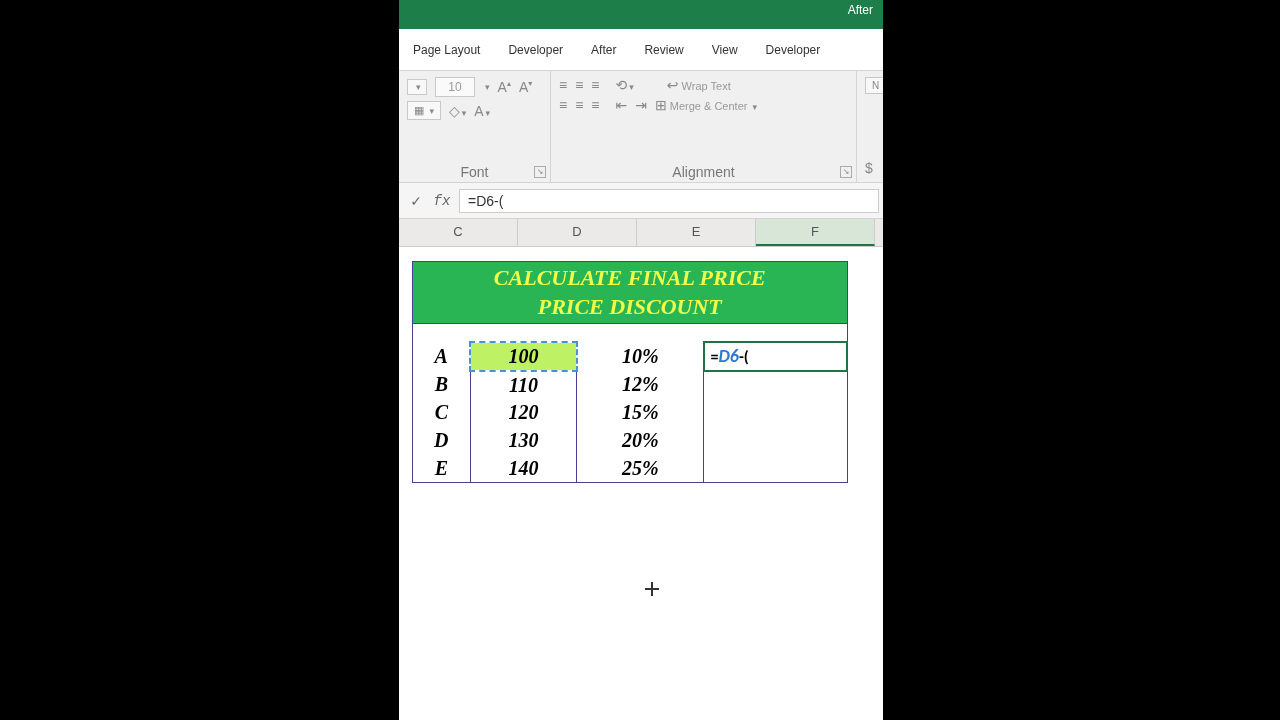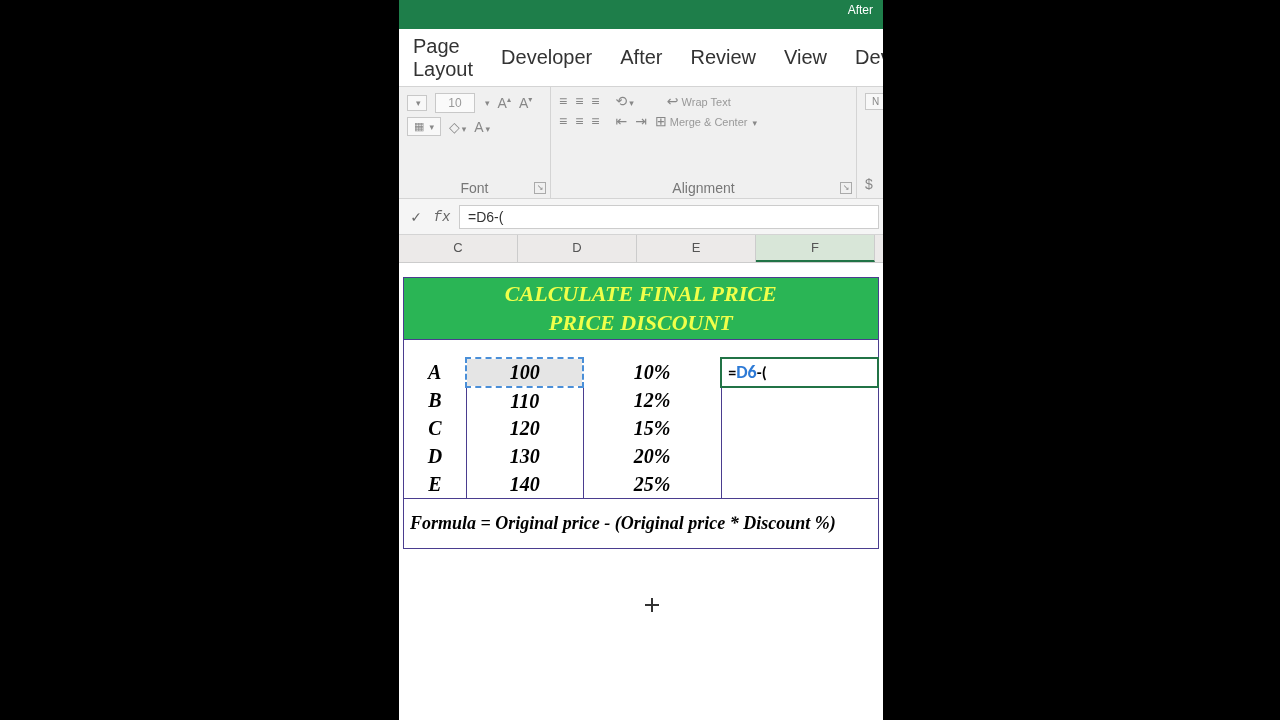--- a/index.html
+++ b/index.html
@@ -23,27 +23,27 @@
   background: #1e7e4a;
   height: 29px;
   color: #fff;
   font-size: 12px;
   text-align: right;
   padding-right: 10px;
   line-height: 20px;
 }
 .ribbon-tabs {
   background: #fff;
-  height: 58px;
+  height: 42px;
   display: flex;
   align-items: center;
   gap: 28px;
   padding-left: 14px;
   border-bottom: 1px solid #d4d4d4;
-  font-size: 20px;
+  font-size: 12px;
   color: #333;
 }
 .ribbon-tabs span { cursor: pointer; }
 .ribbon {
   background: #f0f0f0;
   height: 112px;
   display: flex;
   border-bottom: 1px solid #d4d4d4;
   color: #999;
   font-size: 12px;
@@ -123,22 +123,22 @@
   line-height: 26px;
   font-size: 13px;
   color: #555;
 }
 .col-h.active { background: #d8e6d8; border-bottom: 2px solid #217346; }
 .sheet {
   background: #fff;
   padding-top: 14px;
 }
 .data-table {
-  margin-left: 4px;
-  width: 476px;
+  margin-left: 13px;
+  width: 436px;
   border-collapse: collapse;
 }
 .data-table td {
   border: 1px solid #4a3d8f;
   text-align: center;
   font-family: 'Brush Script MT', cursive;
   font-size: 22px;
   font-weight: bold;
   padding: 2px;
 }
@@ -180,33 +180,33 @@
   text-align: left;
   font-family: 'Times New Roman', serif;
   font-style: italic;
   font-weight: bold;
   font-size: 18px;
   padding: 14px 6px;
   border: 1px solid #4a3d8f;
 }
 .active-cell {
   border: 2px dashed #4a8fd8 !important;
-  background: #e5e5e5;
+  background: #bef264;
   position: relative;
 }
 .editing-cell {
   border: 2px solid #217346 !important;
   text-align: left !important;
   padding-left: 6px !important;
   font-family: 'Calibri', sans-serif !important;
   font-style: normal !important;
   font-size: 16px !important;
   background: #fff;
 }
-.editing-cell .ref { color: #2d7ad6; font-size:18px; }
+.editing-cell .ref { color: #2d7ad6; font-style: italic; font-size:18px; }
 .cursor-icon {
   position: absolute;
   left: 246px;
   top: 335px;
   width: 14px;
   height: 14px;
   pointer-events: none;
 }
 .cursor-icon::before, .cursor-icon::after {
   content: '';
@@ -353,21 +353,18 @@
         <td>130</td>
         <td>20%</td>
         <td></td>
       </tr>
       <tr class="body-row">
         <td>E</td>
         <td>140</td>
         <td>25%</td>
         <td></td>
       </tr>
-      <tr class="formula-row">
-        <td colspan="4">Formula  = Original price - (Original price * Discount %)</td>
-      </tr>
     </tbody>
       </table>
     <div class="cursor-icon"></div>
   </div>
 
 </div>
 
 </body></html>

